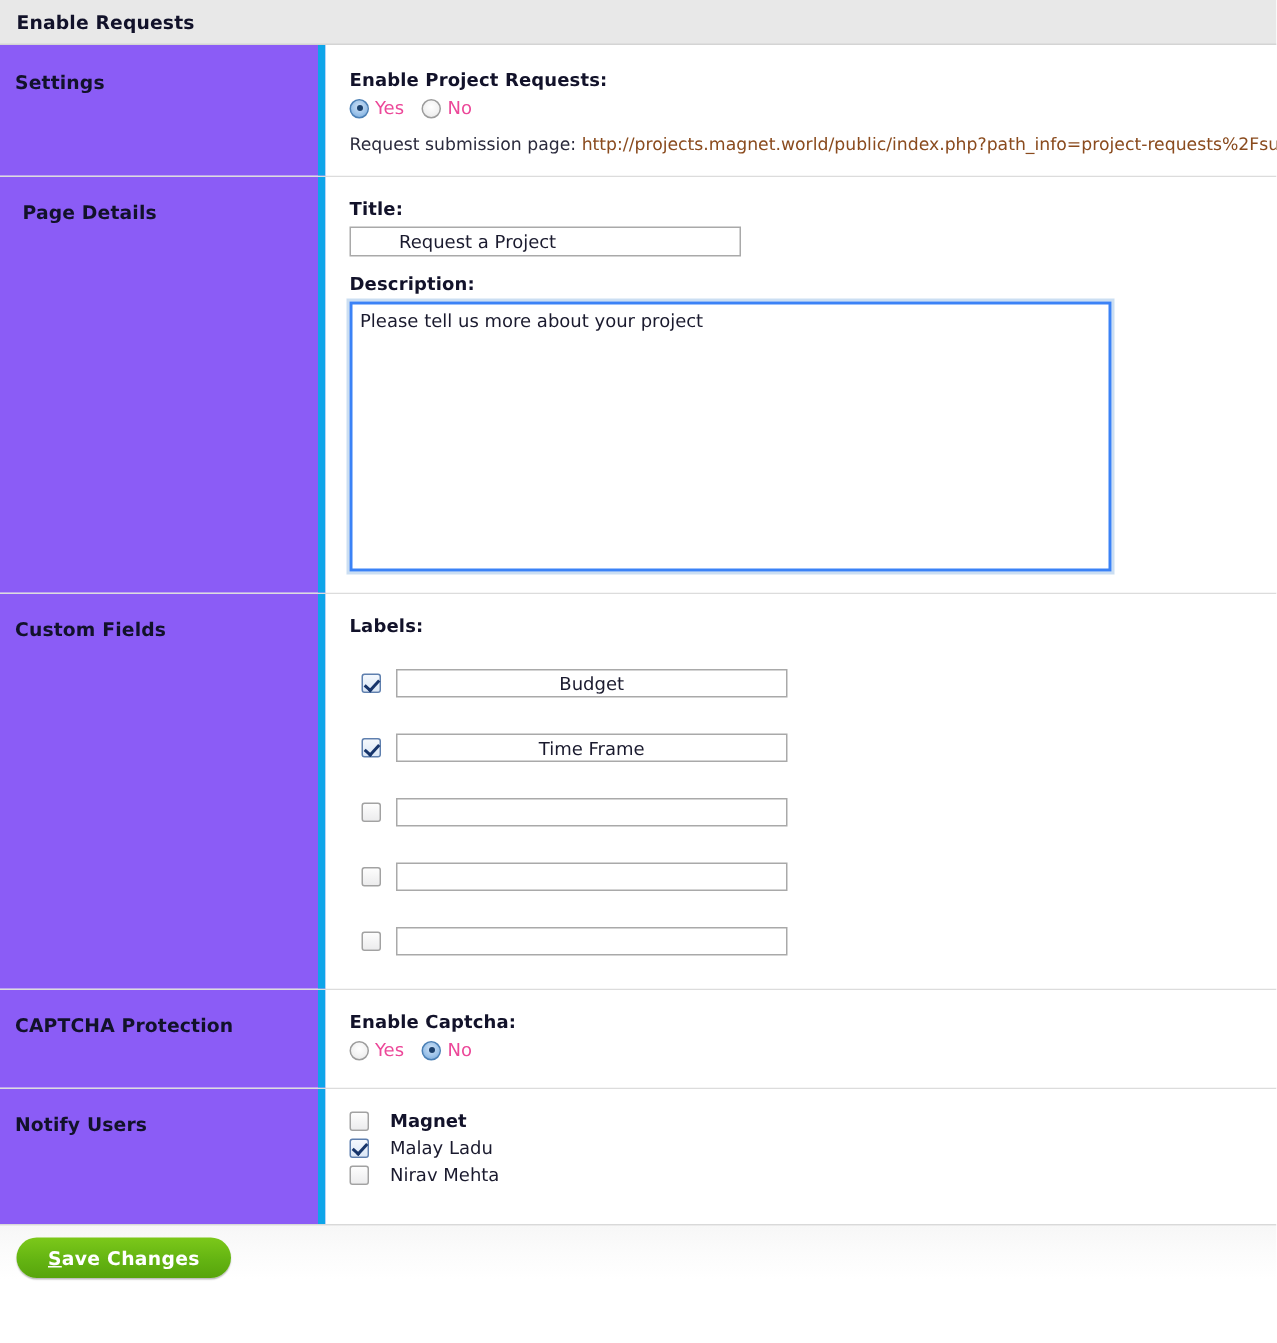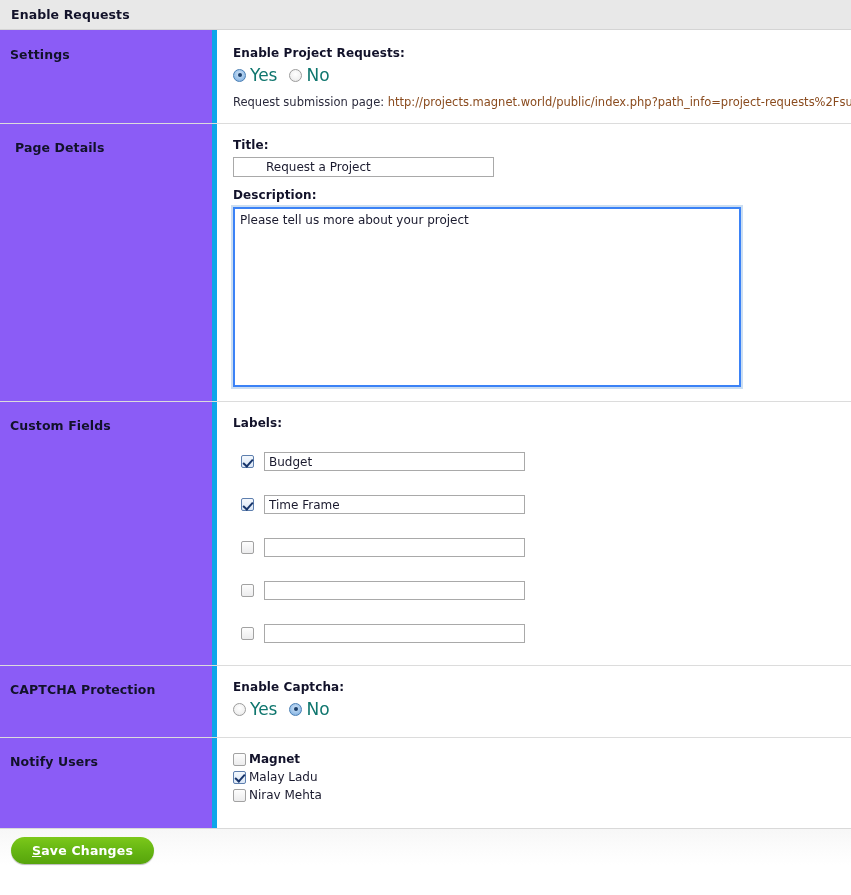--- a/index.html
+++ b/index.html
@@ -102,22 +102,22 @@
     content: "";
     position: absolute;
     left: 3.5px;
     top: 3.5px;
     width: 4px;
     height: 4px;
     border-radius: 50%;
     background: #1b3f6b;
   }
   .radio-label {
-    font-size: 17px;
-    color: #0f766e;
+    font-size: 12px;
+    color: #ec4899;
     margin-right: 8px;
   }
 
   
   .helper-row {
     margin-top: 10px;
     font-size: 11.5px;
     color: #2b2b3d;
     white-space: nowrap;
   }
@@ -206,27 +206,28 @@
   .cf-check-cell {
     width: 31px;
     display: flex;
     align-items: center;
     padding-left: 8px;
     box-sizing: border-box;
   }
   .cf-input {
     width: 261px;
     height: 19px;
+    text-align: center;
   }
 
   
   .notify-row {
     display: flex;
     align-items: center;
-    gap: 3px;
+    gap: 14px;
     margin-bottom: 4px;
   }
   .notify-label {
     font-size: 12px;
     color: #1a1a2e;
   }
   .notify-label.bold {
     font-weight: bold;
     color: #12122a;
   }

